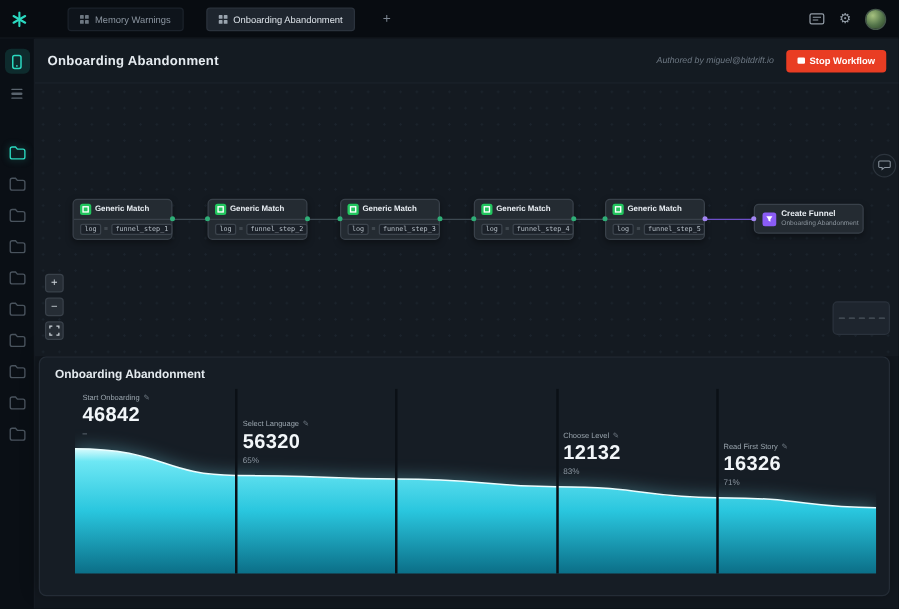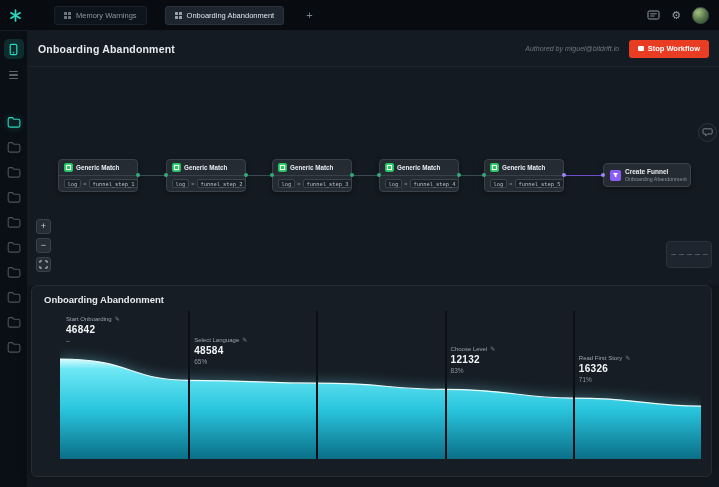--- a/index.html
+++ b/index.html
@@ -77,21 +77,21 @@
   .funnel-panel{flex:0 0 192px;margin:0 7px 10px 3px;background:#161d25;border:1px solid #242c36;border-radius:6px;display:flex;flex-direction:column;box-shadow:0 -4px 14px rgba(0,0,0,.35)}
   .fp-header{padding:8px 12px 4px}
   .fp-title{font-size:9.5px;font-weight:700}
   .fp-chart{position:relative;margin:2px 10px 6px 28px;height:148px;overflow:hidden}
   .fp-chart svg{position:absolute;left:0;top:0;z-index:1;filter:drop-shadow(0 -2px 6px rgba(126,231,247,.28))}
   .separator{position:absolute;top:0;bottom:0;width:2px;background:#0b1016;z-index:3}
   .labels{position:absolute;inset:0;z-index:4}
   .stage{position:absolute}
   .s-name{font-size:6px;color:#9aa5ae;white-space:nowrap;display:flex;align-items:center;gap:3px}
   .pencil{font-size:6px;color:#76818b;cursor:pointer}
-  .s-val{font-size:10px;font-weight:700;color:#f2f6f9;margin-top:2px;letter-spacing:.3px}
+  .s-val{font-size:16px;font-weight:700;color:#f2f6f9;margin-top:2px;letter-spacing:.3px}
   .s-pct{font-size:6.5px;color:#8b96a0;margin-top:2px}
 </style>
 </head>
 <body>
 
 <svg width="0" height="0" style="position:absolute" aria-hidden="true">
   <symbol id="sym-folder" viewBox="0 0 14 12">
     <path d="M1.2 3.2c0-.9.7-1.6 1.6-1.6h2.6l1.5 1.7h4.4c.9 0 1.6.7 1.6 1.6v4.6c0 .9-.7 1.6-1.6 1.6H2.8c-.9 0-1.6-.7-1.6-1.6z" fill="none" stroke="currentColor" stroke-width="1.1"></path>
   </symbol>
 </svg>
@@ -369,21 +369,21 @@
                   <span class="pencil">✎</span>
                 </div>
                 <div class="s-val">46842</div>
                 <div class="s-pct">–</div>
               </div>
               <div class="stage" style="left: 134.2px; top: 25.2847px;">
                 <div class="s-name">
                   <span>Select Language</span>
                   <span class="pencil">✎</span>
                 </div>
-                <div class="s-val">48584</div>
+                <div class="s-val">56320</div>
                 <div class="s-pct">65%</div>
               </div>
               <div class="stage" style="left: 390.6px; top: 34.3484px;">
                 <div class="s-name">
                   <span>Choose Level</span>
                   <span class="pencil">✎</span>
                 </div>
                 <div class="s-val">12132</div>
                 <div class="s-pct">83%</div>
               </div>

